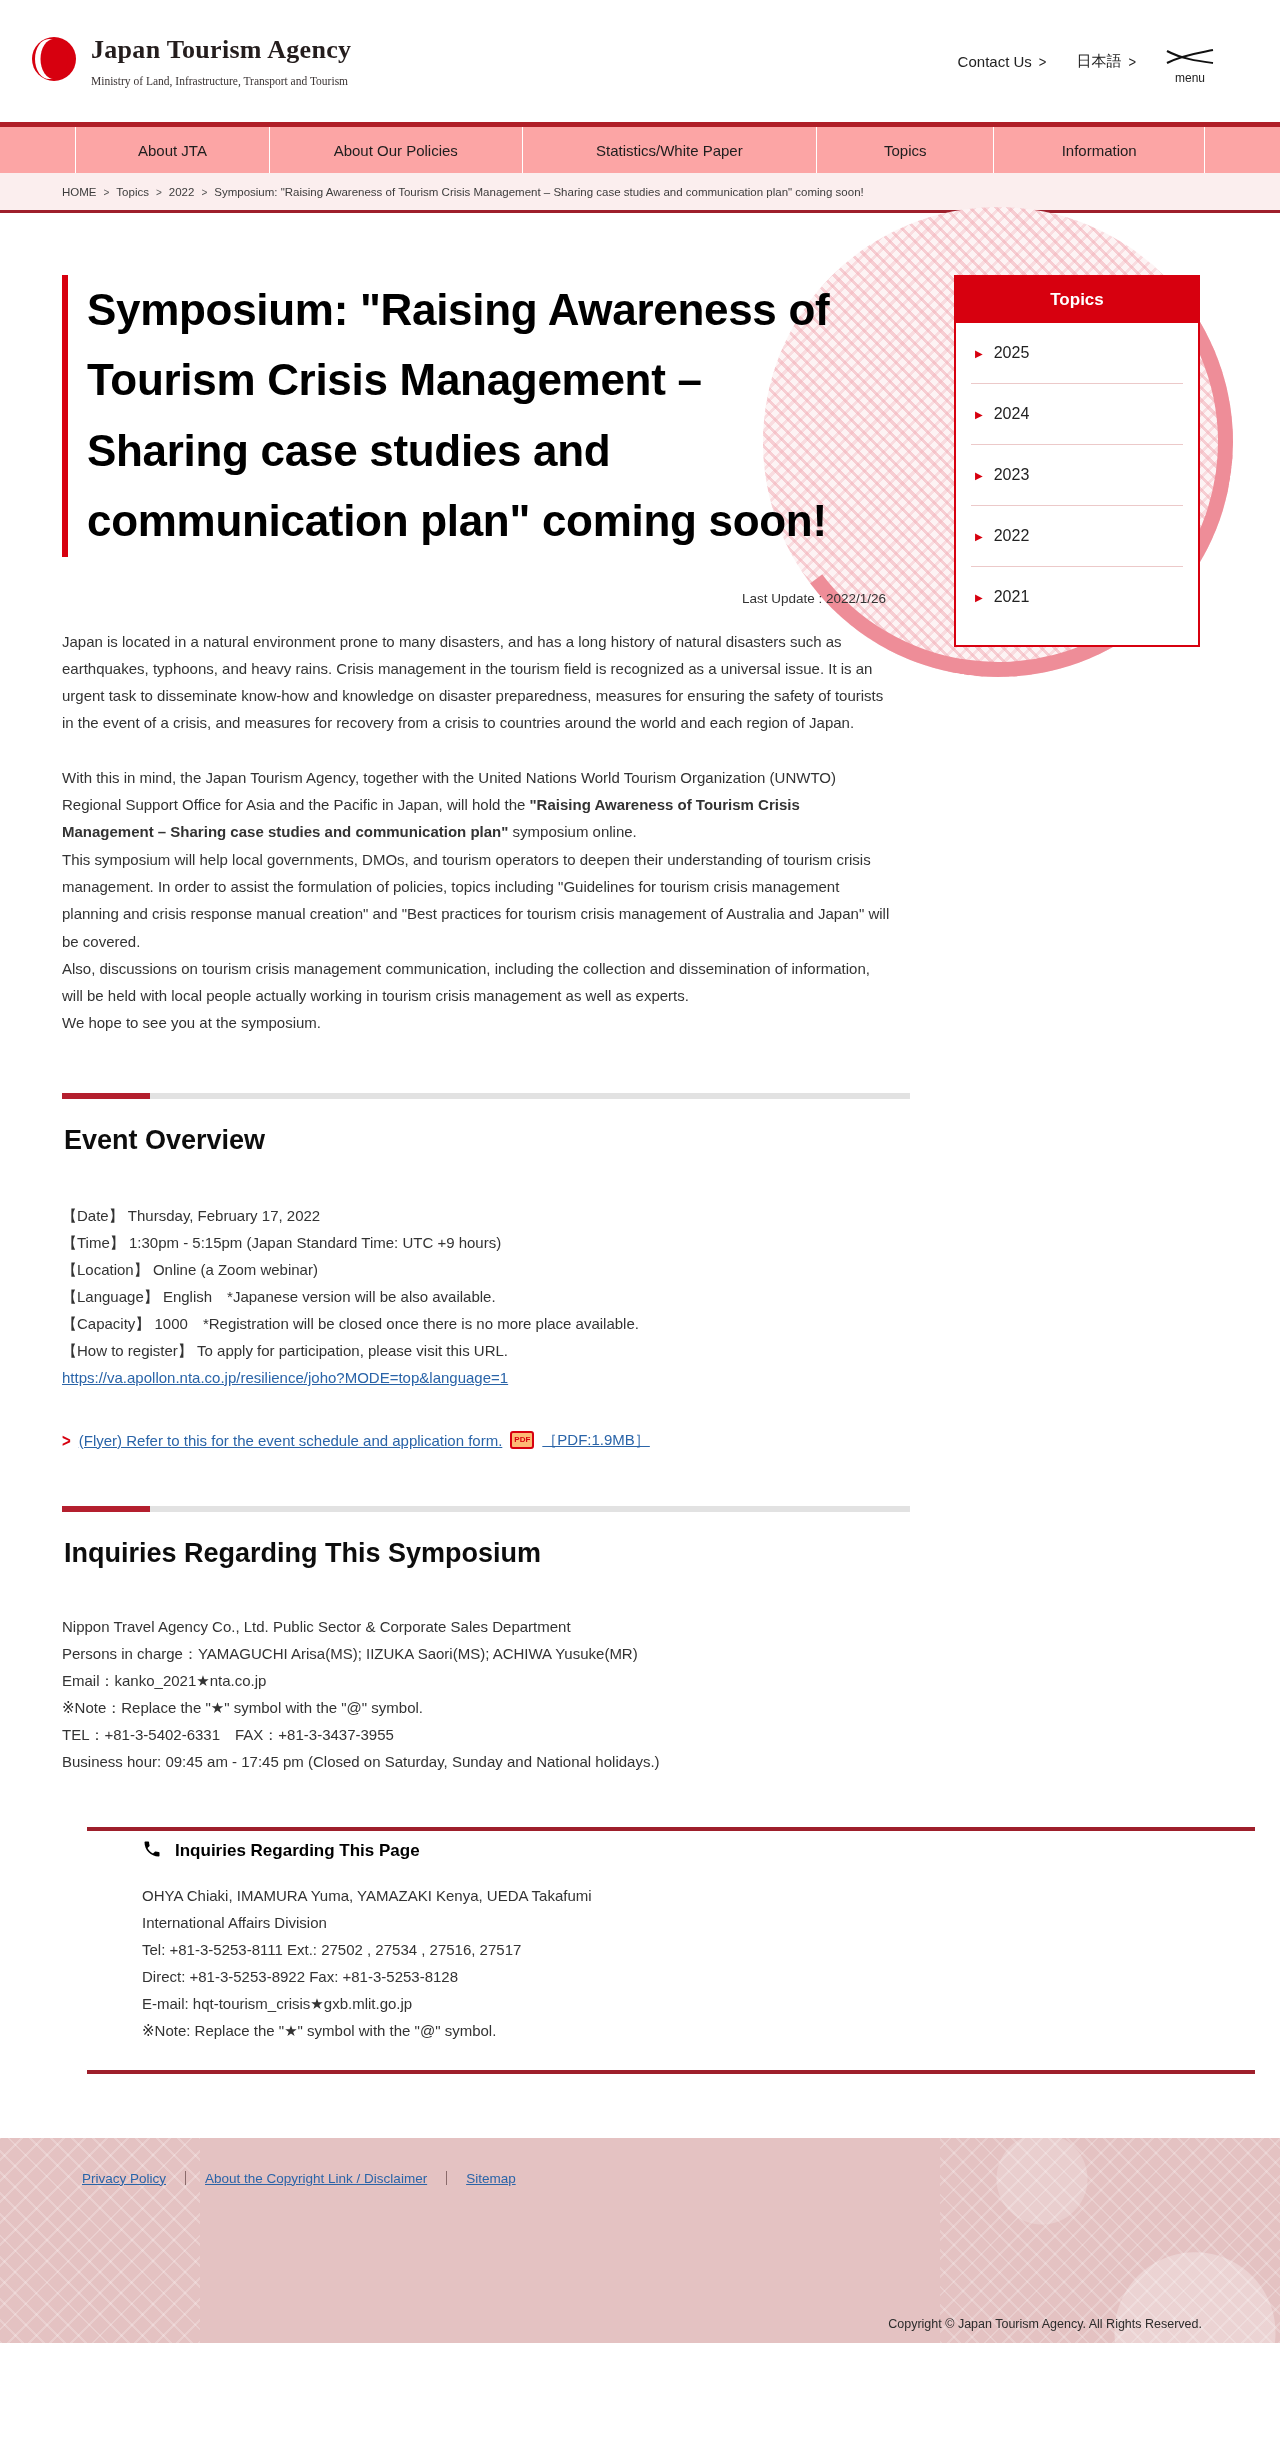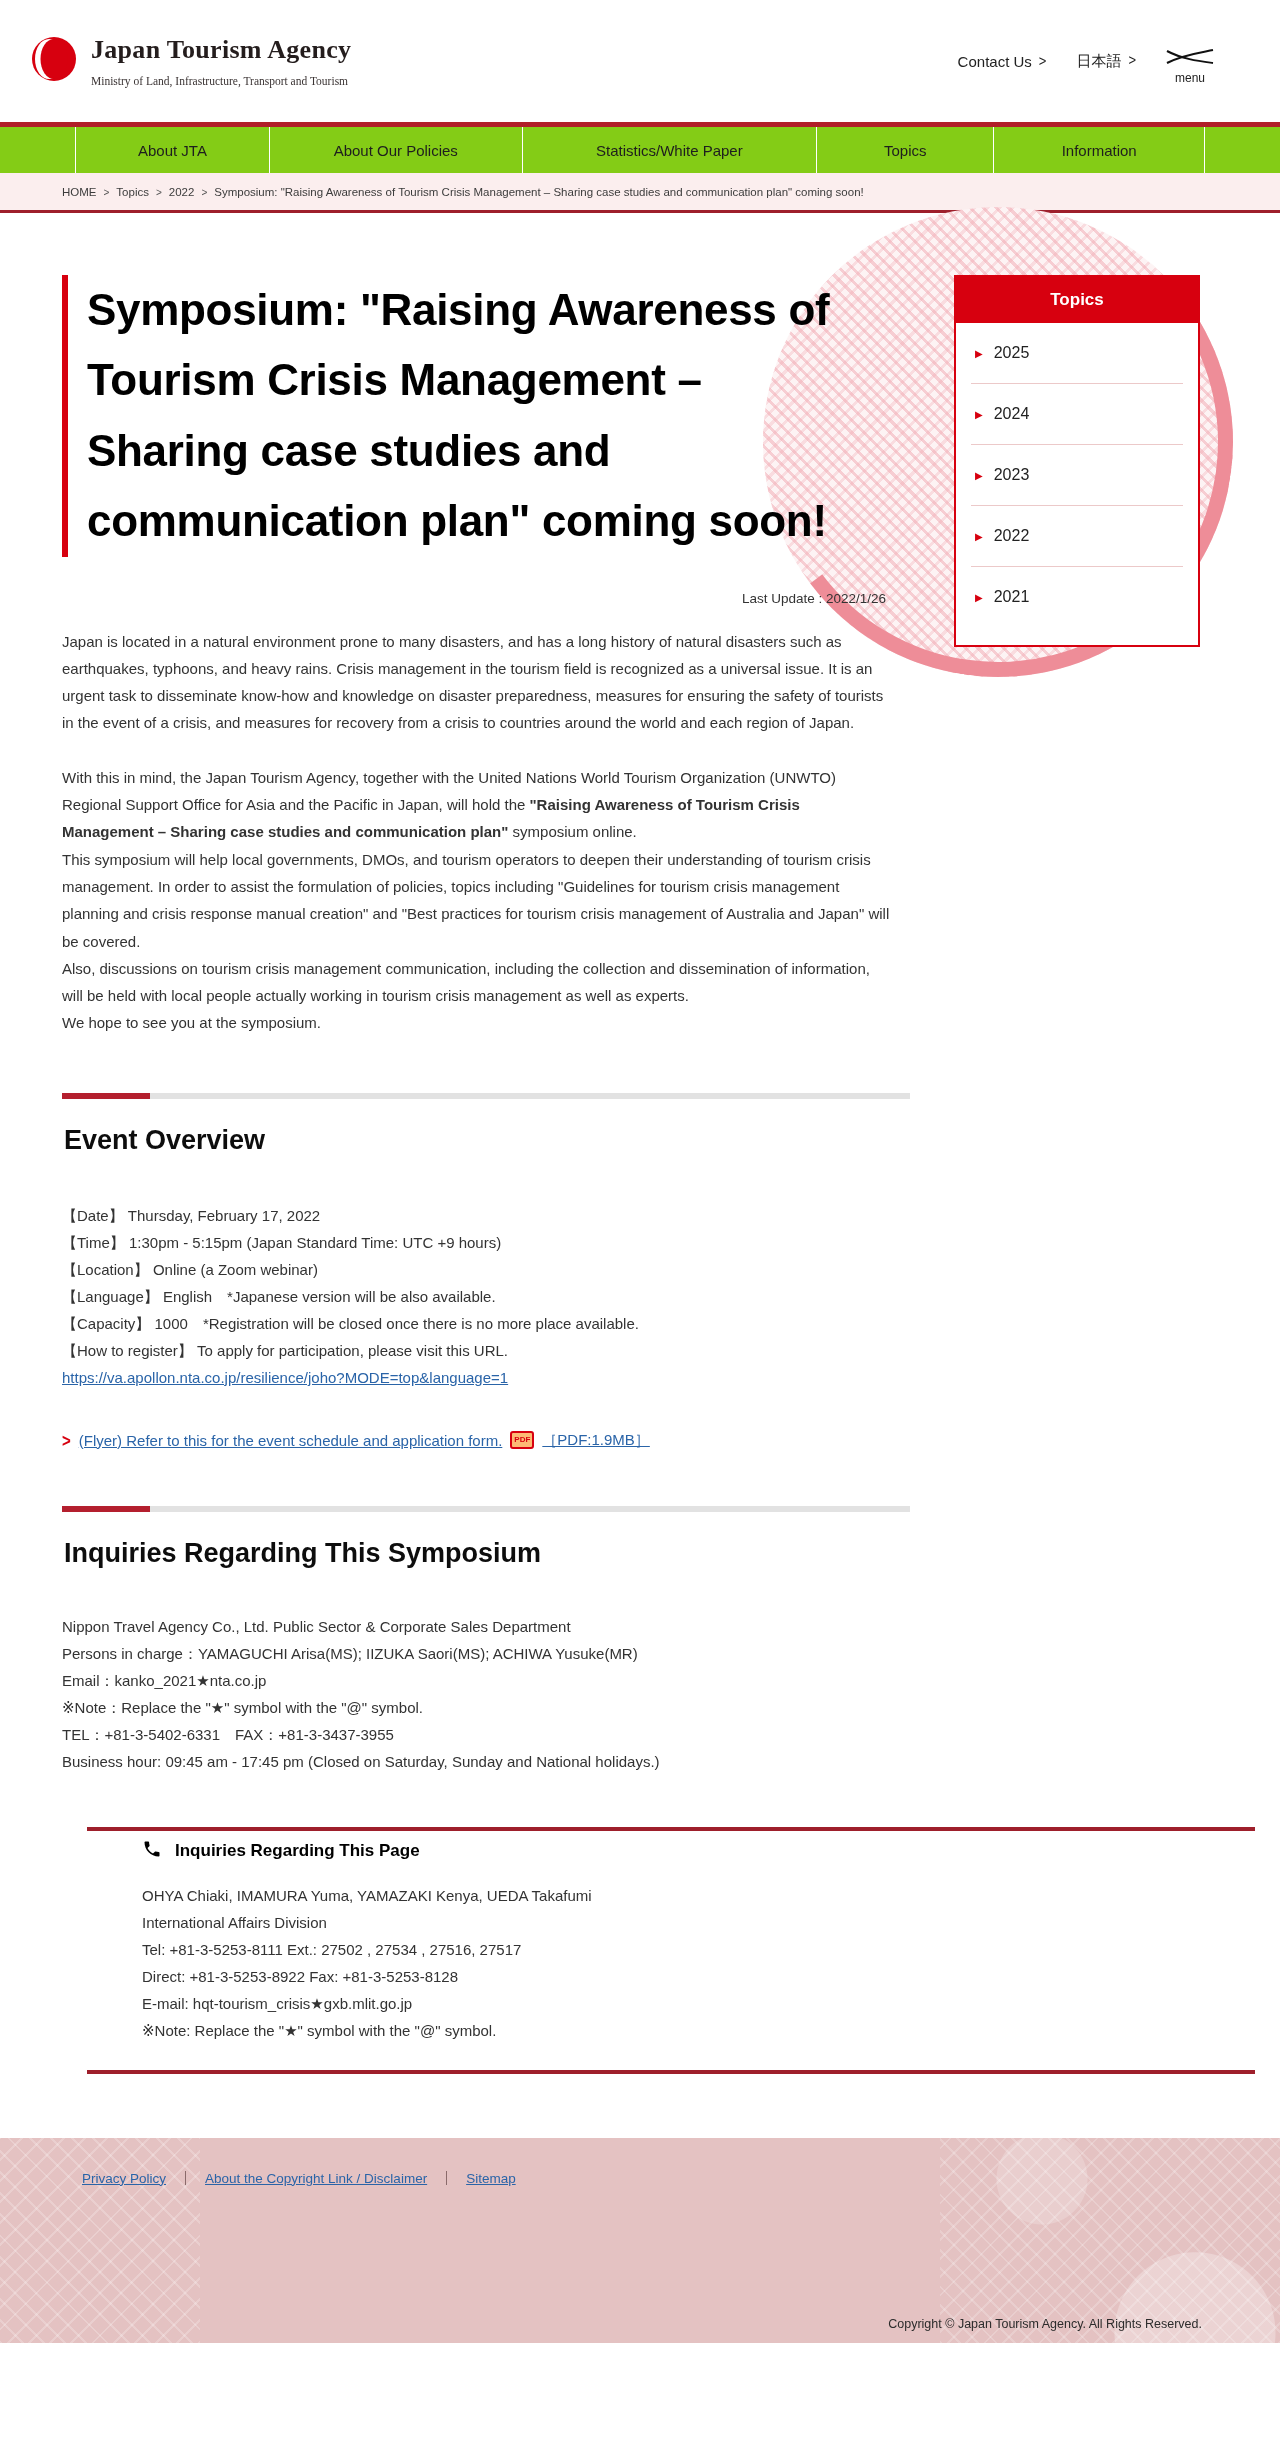--- a/index.html
+++ b/index.html
@@ -10,27 +10,27 @@
   }
   a { text-decoration:none; color:inherit; }
 
   
   .site-header { height:122px; display:flex; align-items:center; justify-content:space-between;
     padding:0 66px 0 30px; background:#fff; }
   .logo { display:flex; align-items:center; gap:13px; cursor:pointer; }
   .logo-text-title { font-family:"Liberation Serif", serif; font-size:26px; font-weight:bold; color:#241d1d; letter-spacing:.3px; }
   .logo-text-sub { font-family:"Liberation Serif", serif; font-size:11.5px; color:#3a3333; margin-top:10px; }
   .header-right { display:flex; align-items:center; gap:30px; }
-  .header-link { display:flex; align-items:flex-start; gap:7px; font-size:15px; color:#222; cursor:pointer; }
+  .header-link { display:flex; align-items:center; gap:7px; font-size:15px; color:#222; cursor:pointer; }
   .chev { font-size:13px; color:#222; transform:scaleY(1.15); }
   .menu-btn { text-align:center; cursor:pointer; margin-top:10px; }
   .menu-label { font-size:12px; color:#222; margin-top:2px; }
 
   
-  .main-nav { border-top:5px solid #b01e28; background:#84cc16; display:flex; height:51px; padding:0 75px; }
+  .main-nav { border-top:5px solid #b01e28; background:#fca5a5; display:flex; height:51px; padding:0 75px; }
   .nav-item { display:flex; align-items:center; justify-content:center; font-size:15px; color:#1e1e1e;
     border-left:1px solid #fff; cursor:pointer; }
   .nav-item:last-child { border-right:1px solid #fff; }
   .nav-item:nth-child(1){flex:1.15;} .nav-item:nth-child(2){flex:1.5;}
   .nav-item:nth-child(3){flex:1.75;} .nav-item:nth-child(4){flex:1.05;} .nav-item:nth-child(5){flex:1.25;}
 
   
   .breadcrumb { background:#fbeeee; border-bottom:3px solid #9e1f2b; padding:13px 20px 12px 62px;
     font-size:11.5px; color:#3c3c3c; display:flex; gap:7px; align-items:center; white-space:nowrap; }
   .breadcrumb a { cursor:pointer;text-align:right; }

